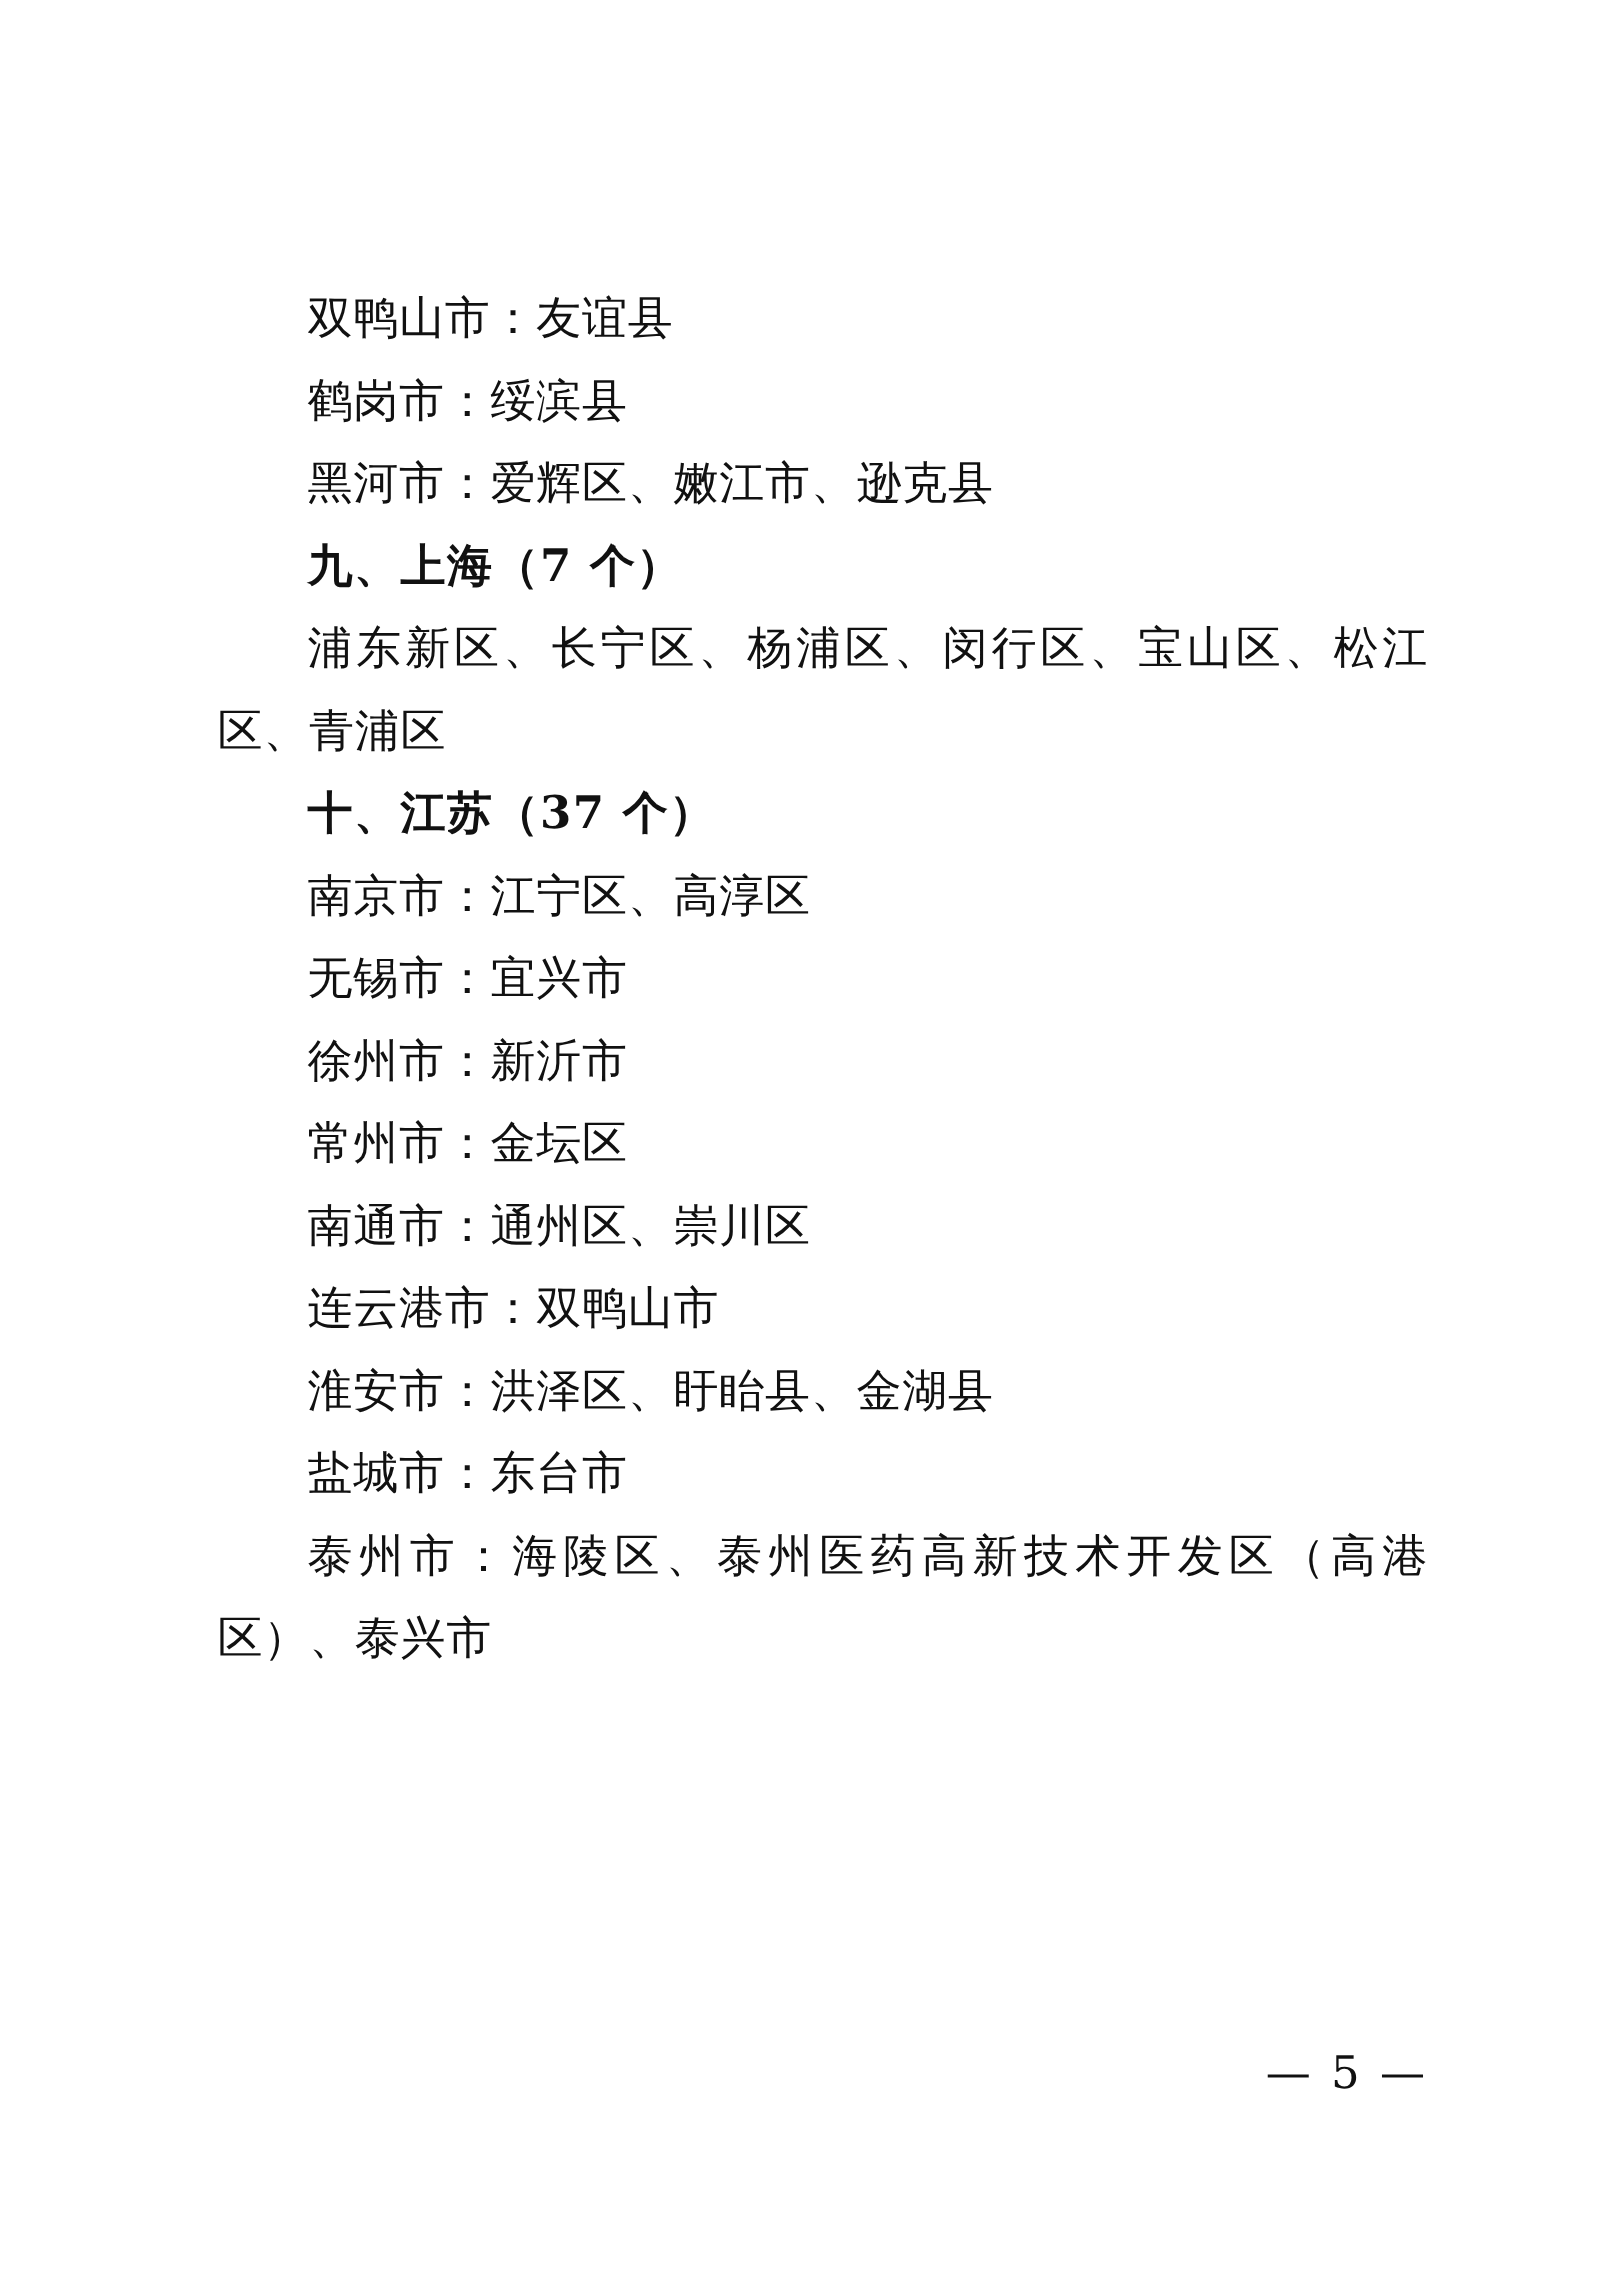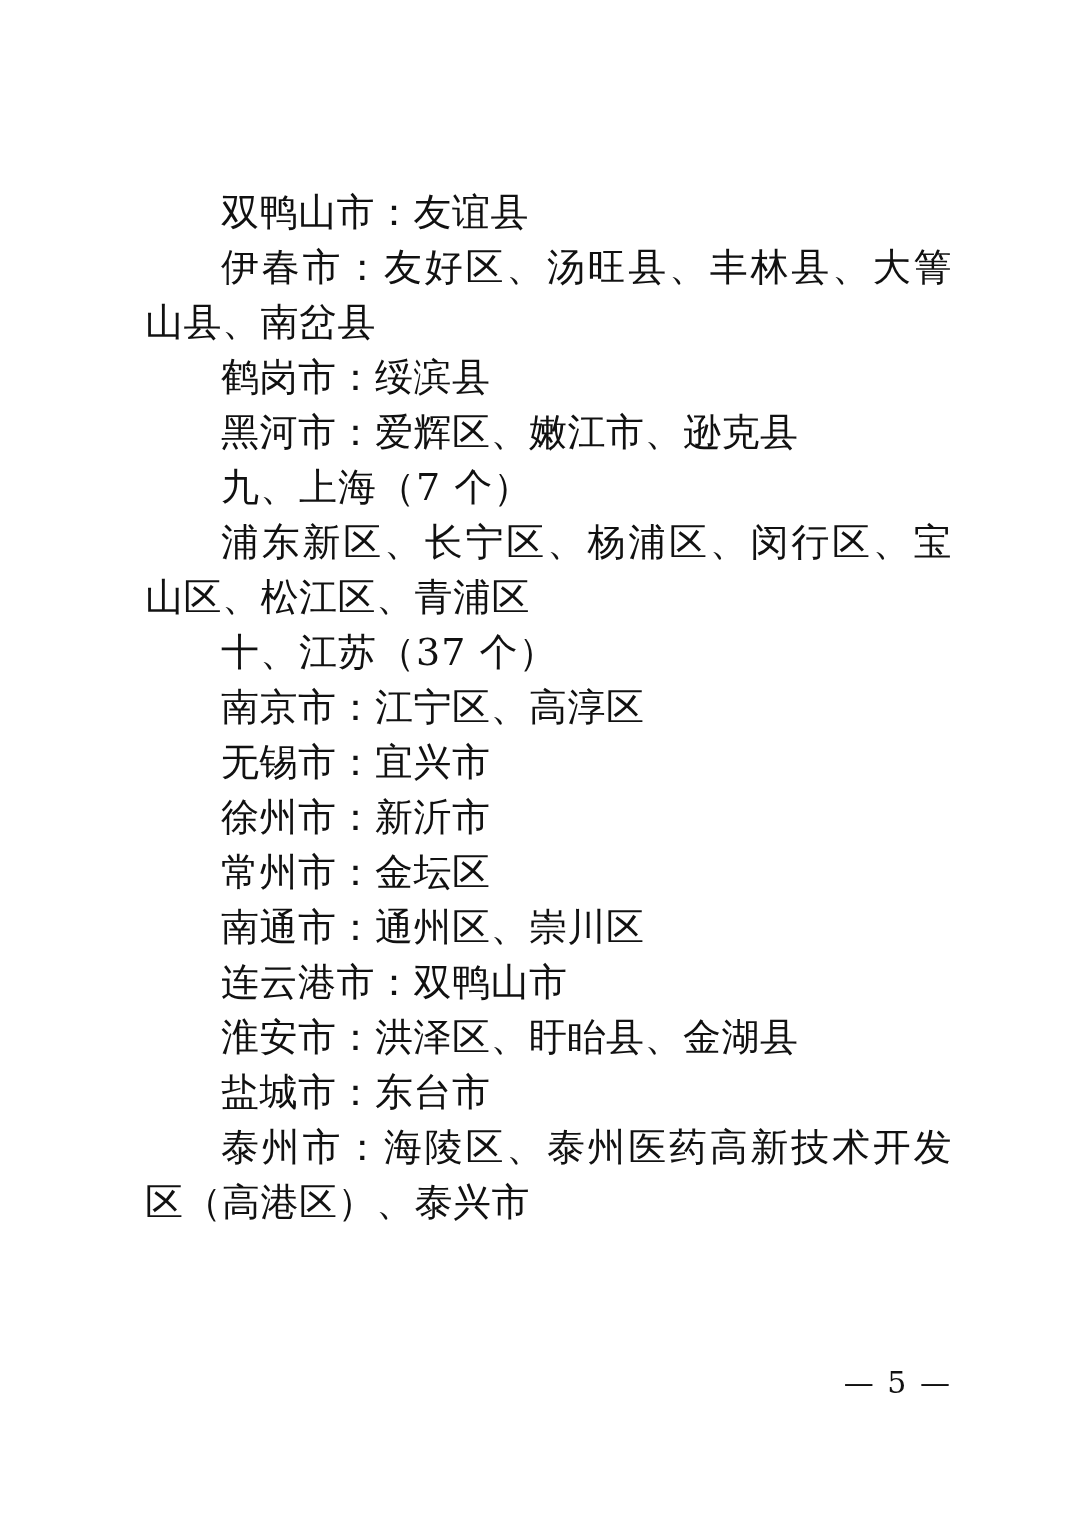--- a/index.html
+++ b/index.html
@@ -18,53 +18,52 @@
   .page {
     position: absolute;
     left: 0;
     top: 0;
     width: 1080px;
     height: 1528px;
     box-sizing: border-box;
     padding: 185px 128px 0 145px;
   }
   .doc-body {
-    font-size: 38px;
+    font-size: 30px;
     line-height: 55px;
     letter-spacing: 0.5px;
     text-align: justify;
   }
   .para {
     margin: 0;
     text-indent: 2em;
     font-weight: 400;
   }
   .heading {
     margin: 0;
     text-indent: 2em;
-    font-weight: normal;
+    font-weight: bold;
     letter-spacing: 1px;
   }
   .page-number {
     position: absolute;
     right: 128px;
     bottom: 128px;
     font-size: 30px;
     letter-spacing: 2px;
     color: #111111;
   }
 </style>
 </head>
 <body>
 
 <div class="page">
   <div class="doc-body">
 
     <p class="para">双鸭山市：友谊县</p>
-    <p class="para">伊春市：友好区、汤旺县、丰林县、大箐山县、南岔县</p>
     <p class="para">鹤岗市：绥滨县</p>
     <p class="para">黑河市：爱辉区、嫩江市、逊克县</p>
 
     <p class="heading">九、上海（7 个）</p>
     <p class="para">浦东新区、长宁区、杨浦区、闵行区、宝山区、松江区、青浦区</p>
 
     <p class="heading">十、江苏（37 个）</p>
     <p class="para">南京市：江宁区、高淳区</p>
     <p class="para">无锡市：宜兴市</p>
     <p class="para">徐州市：新沂市</p>

